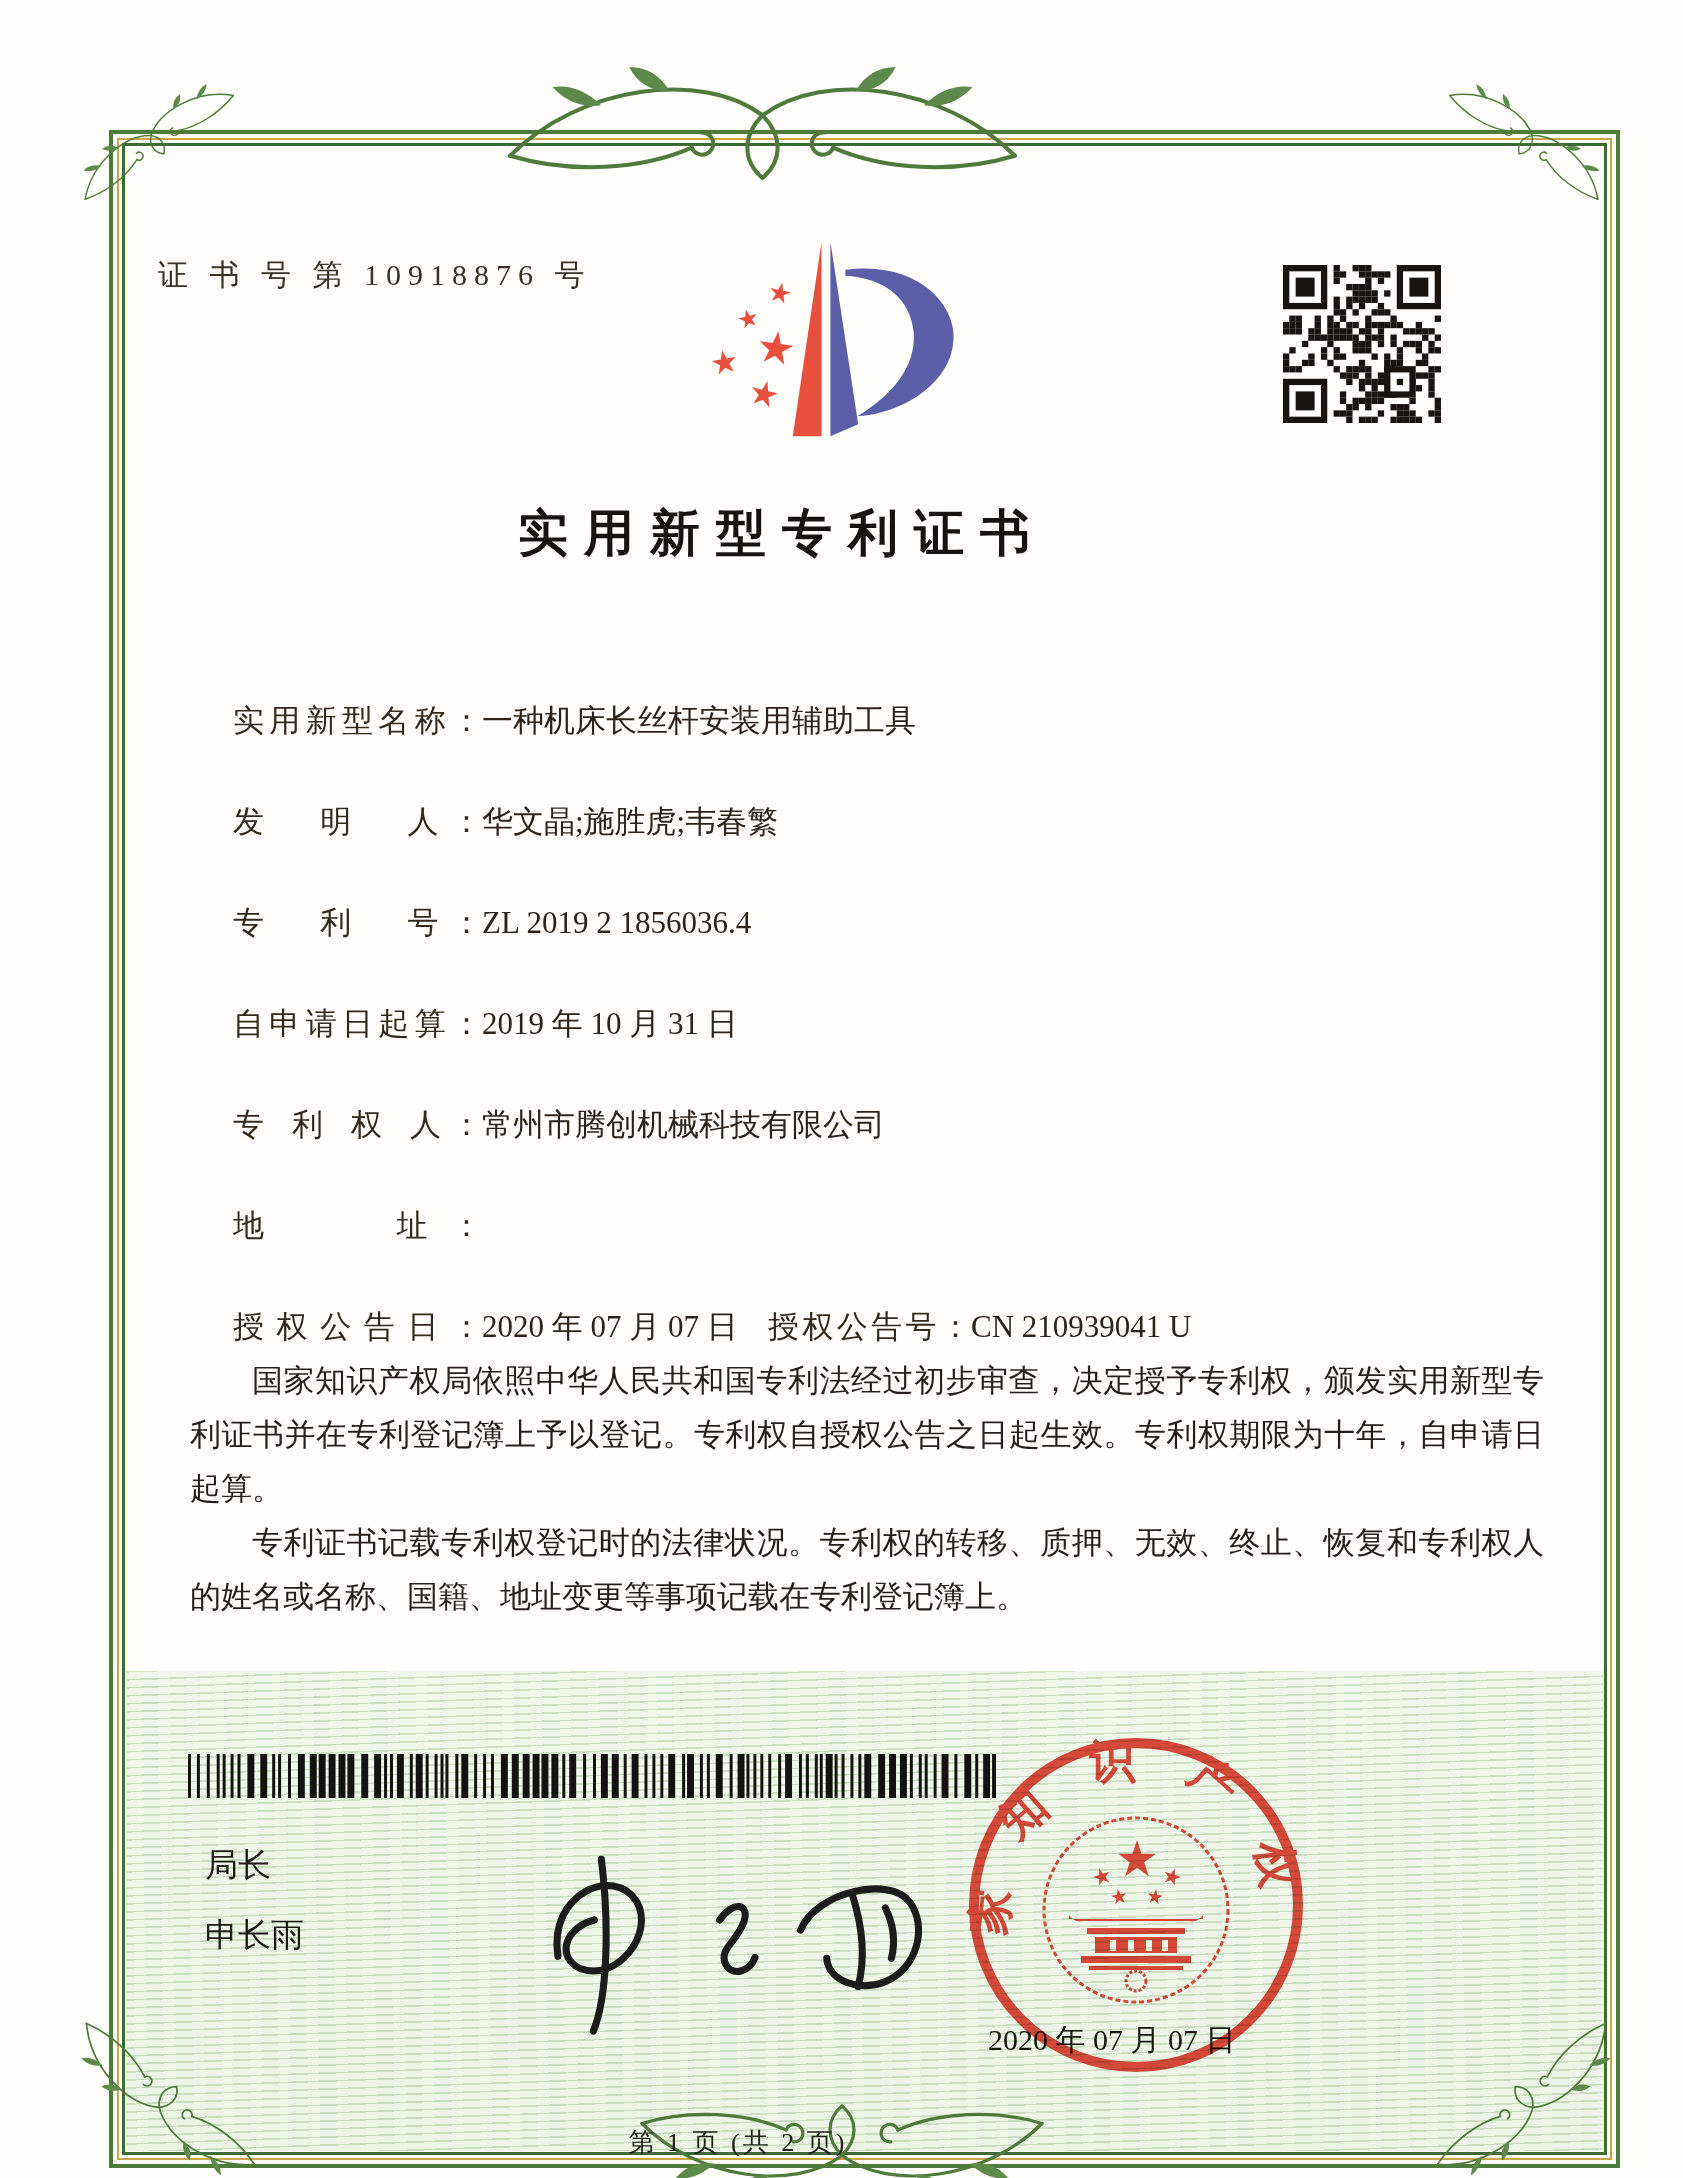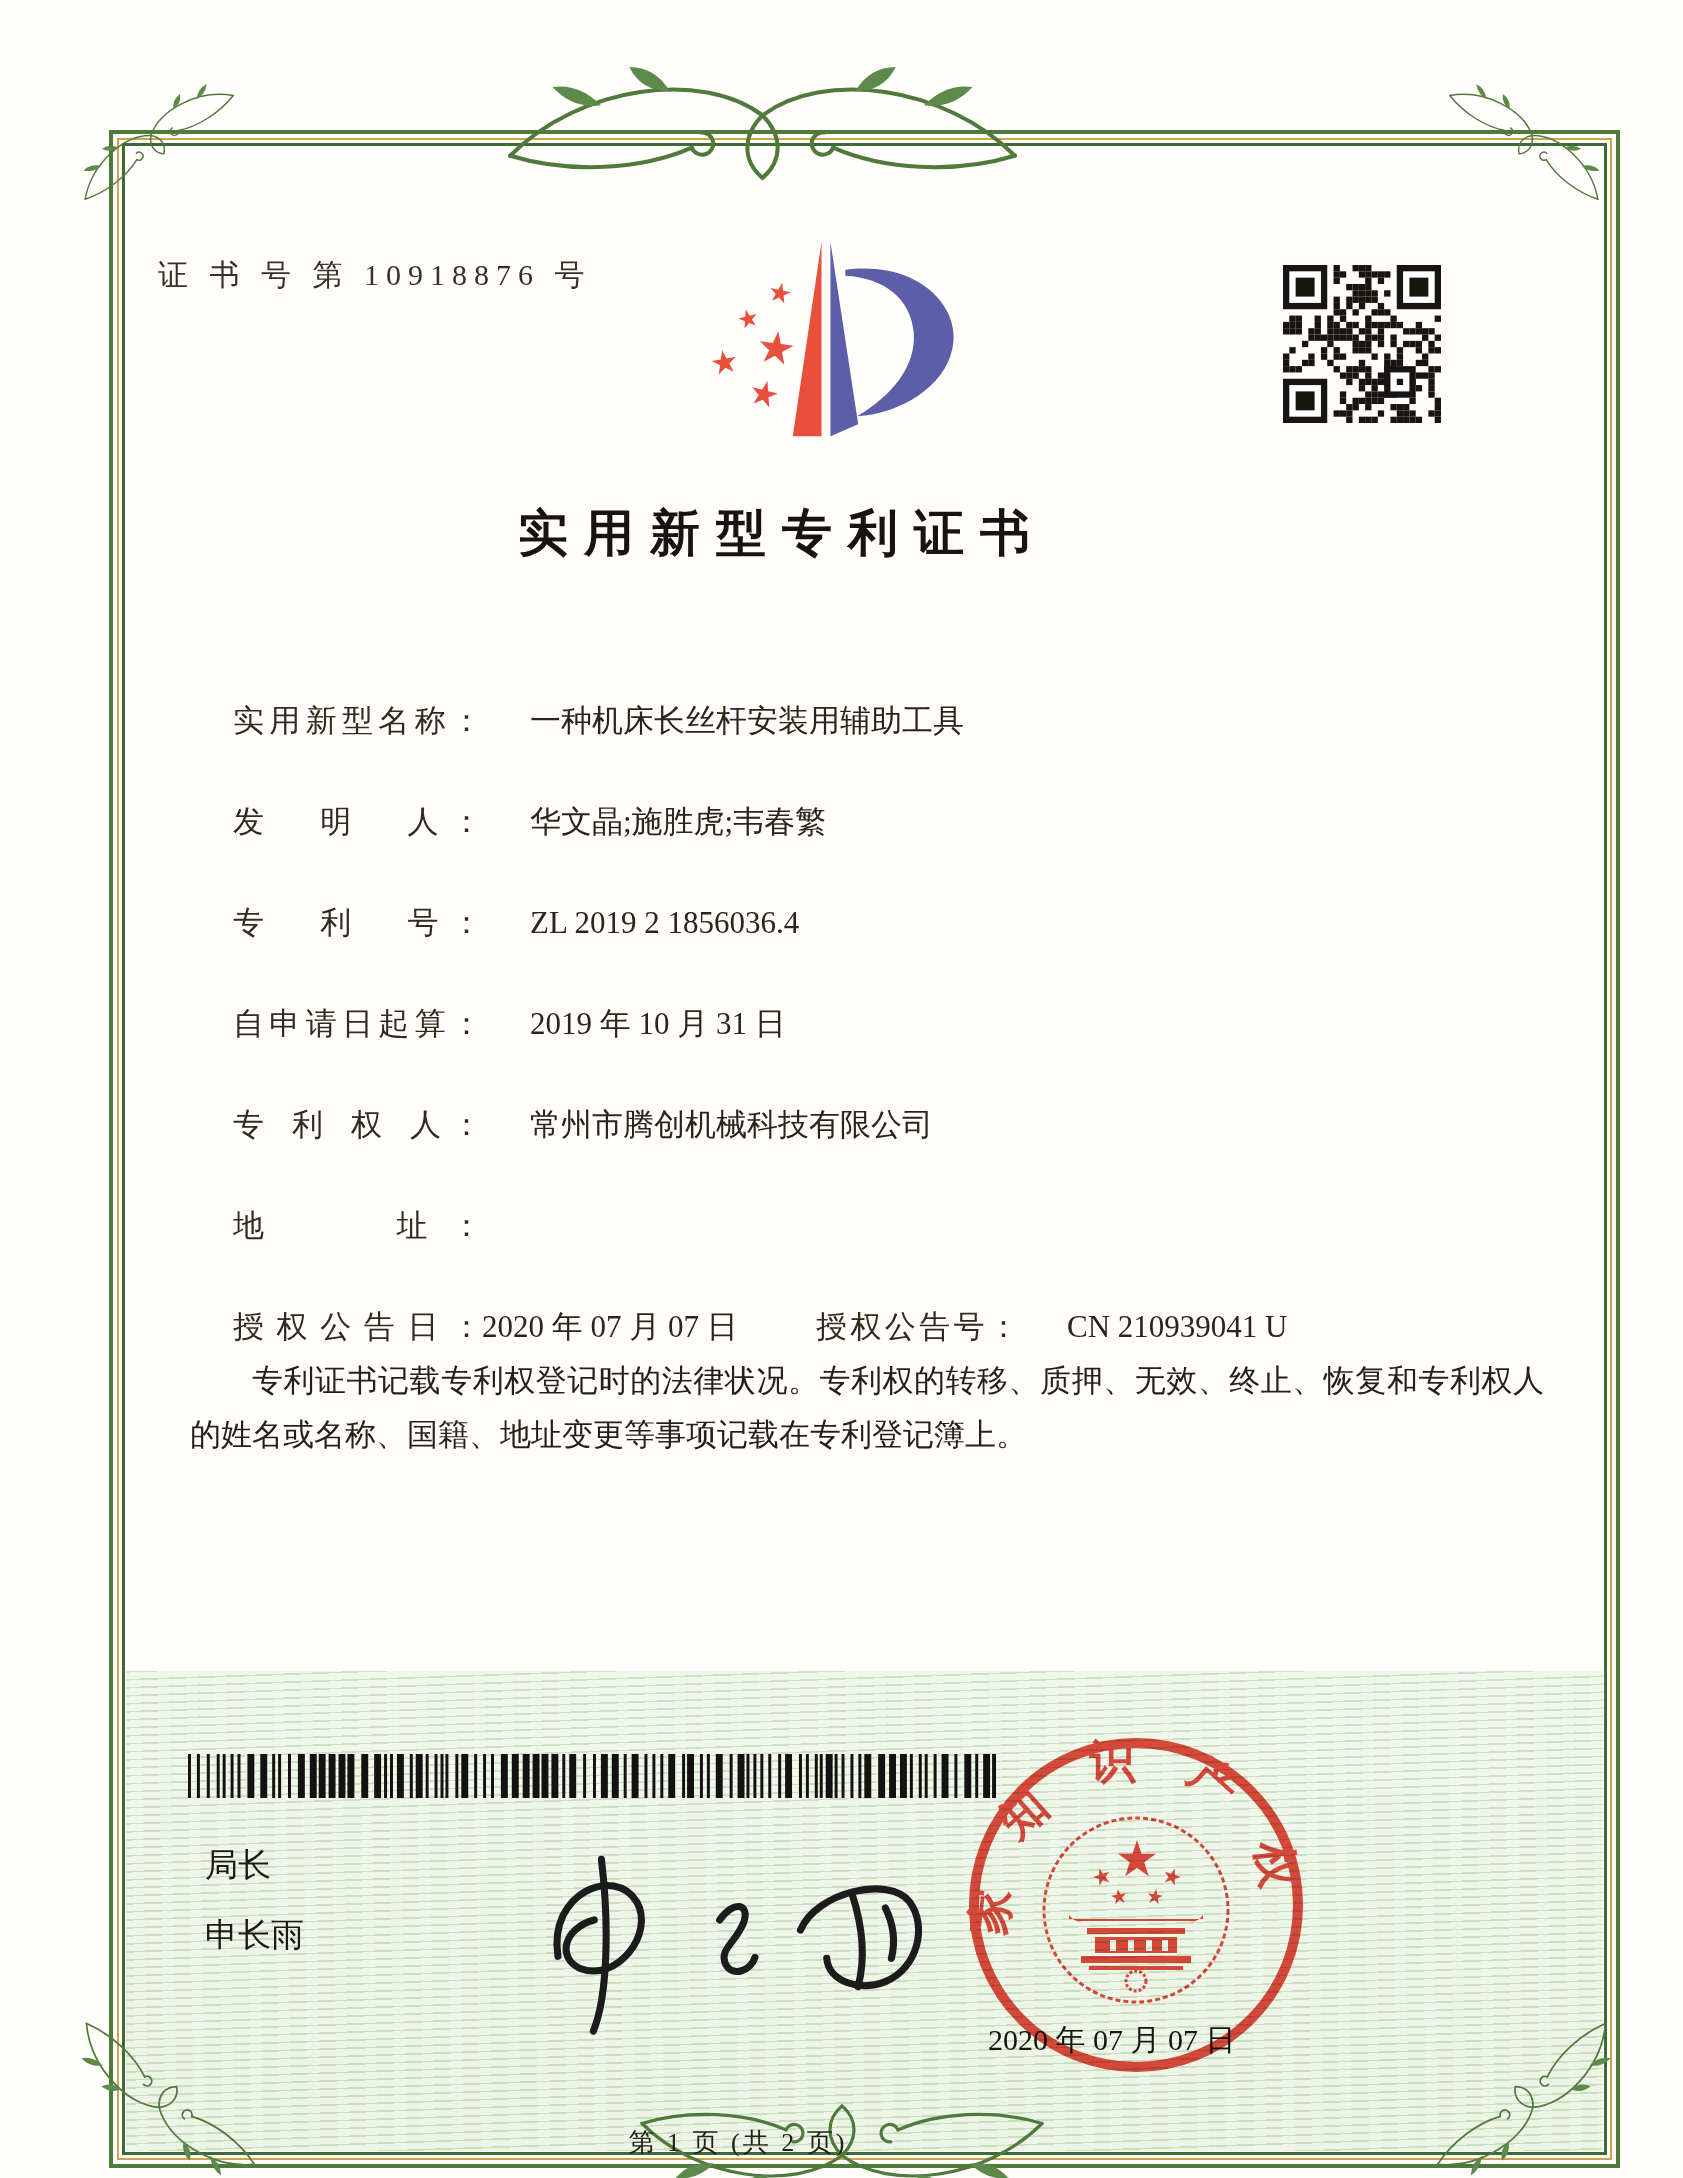--- a/index.html
+++ b/index.html
@@ -24,21 +24,21 @@
   .orn{position:absolute;pointer-events:none;}
   
   .cert-no{position:absolute;left:158px;top:255px;font-size:30px;letter-spacing:7px;color:#3a3126;}
   .logo{position:absolute;left:661px;top:226px;width:327px;height:238px;}
   .qr{position:absolute;left:1280px;top:265px;width:164px;height:158px;}
   .title{
     position:absolute;left:782px;top:500px;transform:translateX(-50%);
     font-size:50px;font-weight:bold;letter-spacing:16px;white-space:nowrap;color:#17140f;
   }
   .fields{position:absolute;left:233px;top:670px;width:1277px;}
-  .frow{height:101px;display:flex;align-items:center;font-size:31px;white-space:nowrap;gap:48px;}
+  .frow{height:101px;display:flex;align-items:center;font-size:31px;white-space:nowrap;}
   .flabel{display:inline-block;width:249px;text-align:justify;text-align-last:justify;color:#33291c;}
   .fvalue{color:#2c241a;}
   .pair1{display:inline-flex;width:535px;}
   .paras{position:absolute;left:190px;right:183px;top:1354px;font-size:31px;line-height:54px;
          text-align:justify;color:#241f18;}
   .paras p{margin:0;text-indent:2em;}
   .barcode{position:absolute;left:188px;top:1754px;width:810px;height:44px;z-index:3;}
   .sig-title{position:absolute;left:205px;top:1843px;font-size:33px;z-index:3;color:#1d1a15;}
   .sig-name {position:absolute;left:205px;top:1913px;font-size:33px;z-index:3;color:#1d1a15;}
   .signature{position:absolute;left:465px;top:1804px;width:485px;height:238px;z-index:4;}
@@ -367,20 +367,21 @@
       <span class="pair1">
         <span class="flabel">授权公告日：</span>
         <span class="fvalue">2020 年 07 月 07 日</span>
       </span>
       <span class="flabel" style="width:203px">授权公告号：</span>
       <span class="fvalue">CN 210939041 U</span>
     </div>
   </div>
 
   <div class="paras">
+    <p>国家知识产权局依照中华人民共和国专利法经过初步审查，决定授予专利权，颁发实用新型专利证书并在专利登记簿上予以登记。专利权自授权公告之日起生效。专利权期限为十年，自申请日起算。</p>
     <p>专利证书记载专利权登记时的法律状况。专利权的转移、质押、无效、终止、恢复和专利权人的姓名或名称、国籍、地址变更等事项记载在专利登记簿上。</p>
   </div>
 
   <svg class="barcode" id="barcode-svg" viewBox="0 0 818 44" preserveAspectRatio="none">
       <rect x="0" y="0" width="3" height="44" fill="#141210"></rect>
       <rect x="9" y="0" width="3" height="44" fill="#141210"></rect>
       <rect x="19" y="0" width="3" height="44" fill="#141210"></rect>
       <rect x="29" y="0" width="3" height="44" fill="#141210"></rect>
       <rect x="35" y="0" width="3" height="44" fill="#141210"></rect>
       <rect x="43" y="0" width="3" height="44" fill="#141210"></rect>

